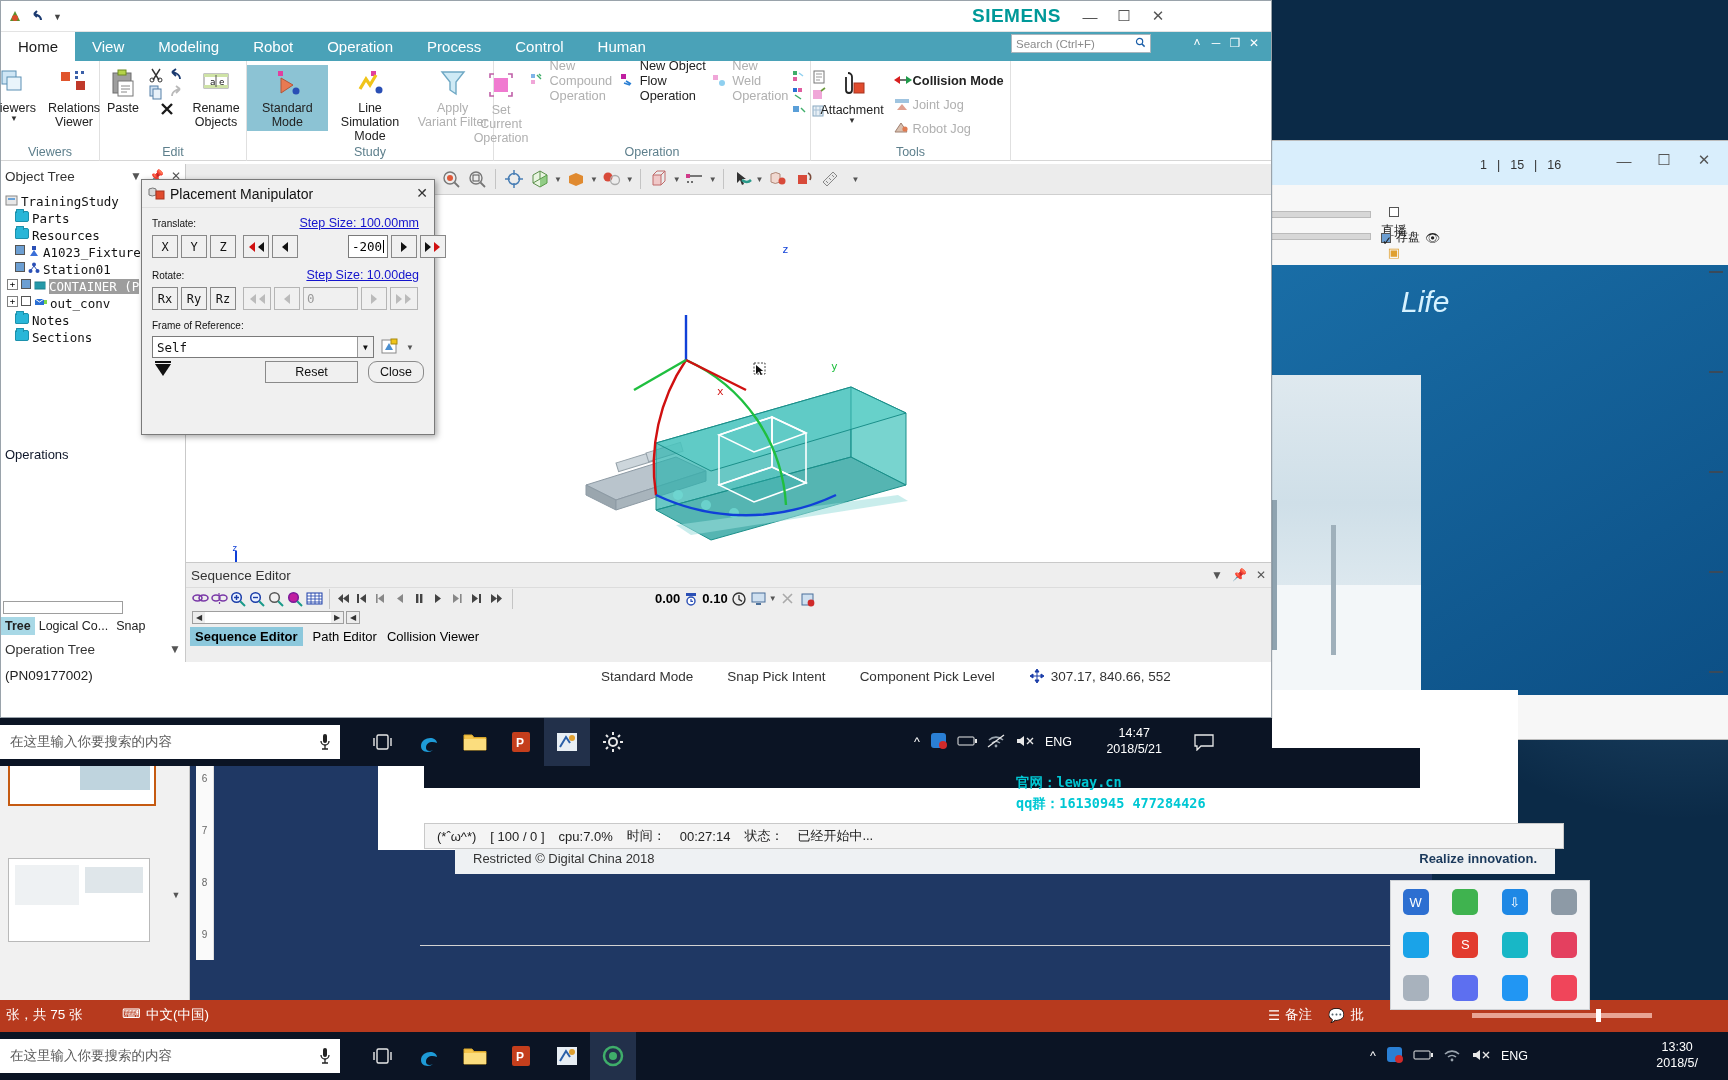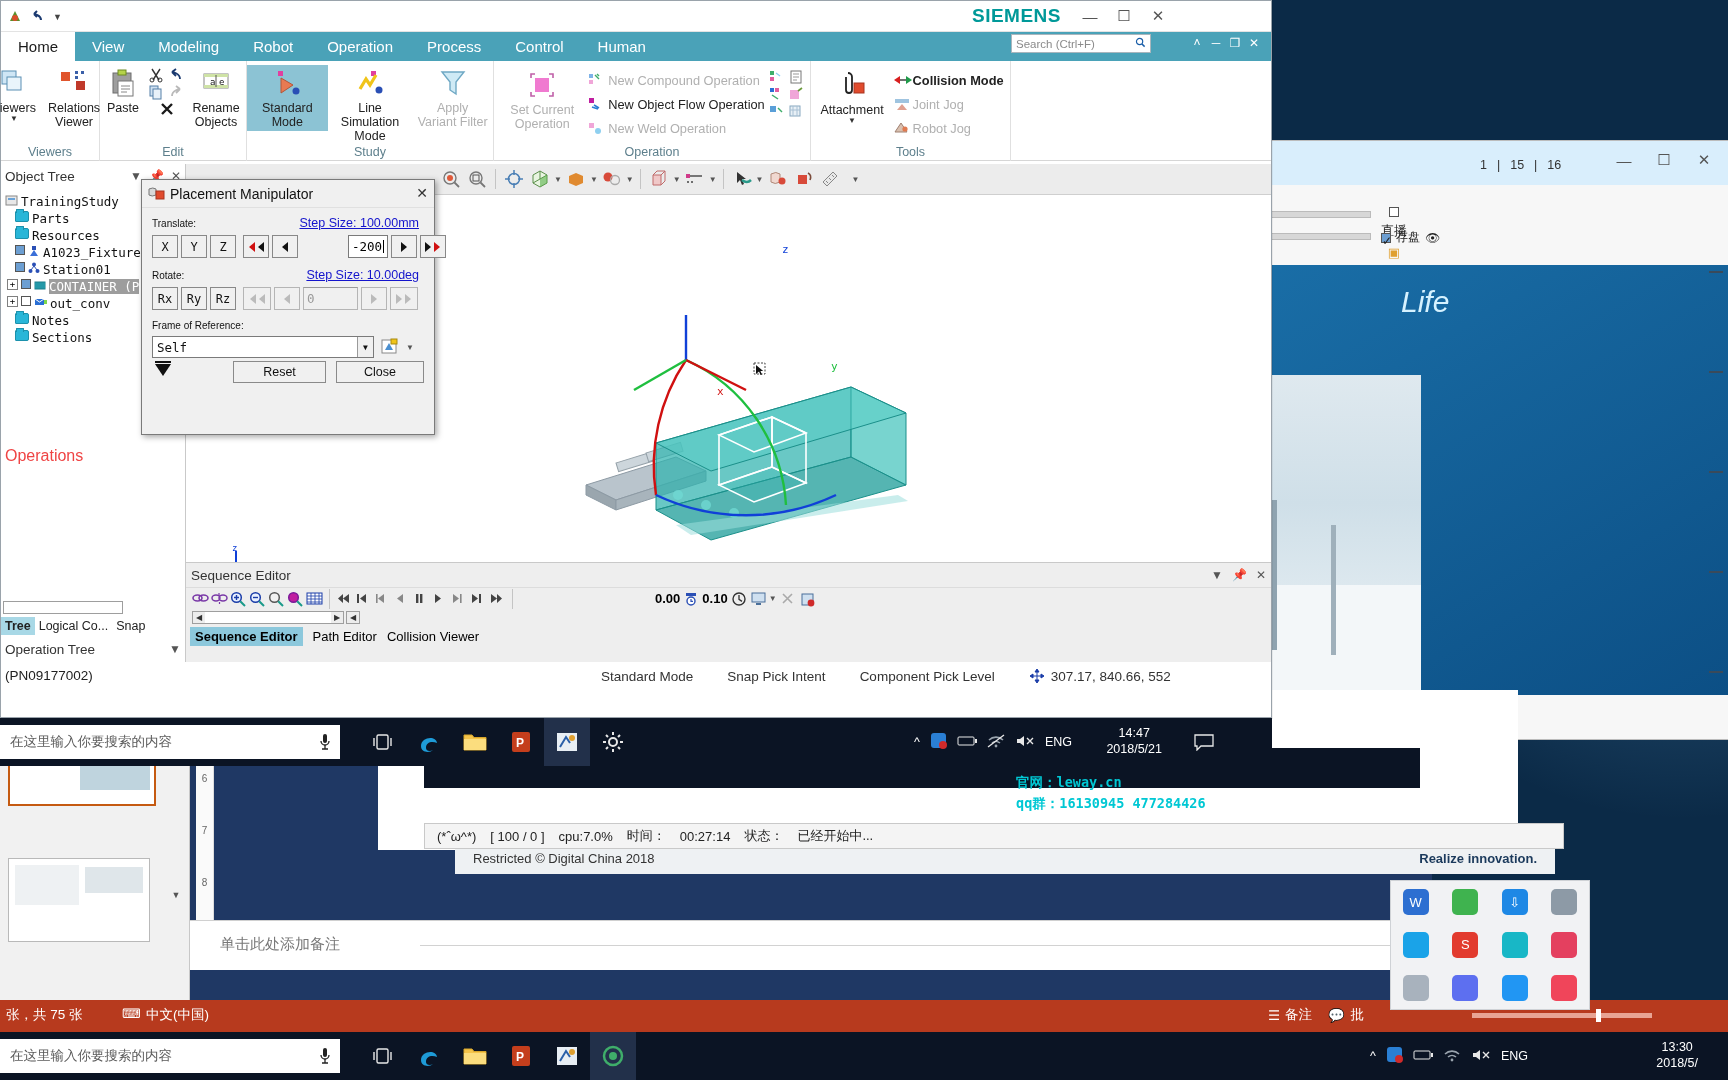--- a/index.html
+++ b/index.html
@@ -278,23 +278,20 @@
      display:flex;align-items:center;gap:14px;padding:0 12px;font-size:13px;color:#222;">
   <span>(*ˆω^*)</span>
   <span>[ 100 / 0 ]</span>
   <span>cpu:7.0%</span>
   <span>时间：</span>
   <span>00:27:14</span>
   <span>状态：</span>
   <span>已经开始中...</span>
 </div>
 
-<div class="abs" id="ppt-notes">
-  <div class="abs" style="left:30px;top:14px;font-size:15px;color:#777;">单击此处添加备注</div>
-</div>
 <div class="abs" style="left:424px;top:940px;width:1140px;height:10px;"></div>
 <div class="abs" style="left:420px;top:945px;width:1150px;height:1px;background:#d2d2d2;"></div>
 
 <div class="abs" id="ppt-status">
   <div class="abs" style="left:6px;top:6px;font-size:13.5px;color:#fff;">张，共 75 张</div>
   <div class="abs" style="left:122px;top:6px;font-size:13px;color:#fff;">⌨</div>
   <div class="abs" style="left:146px;top:6px;font-size:13.5px;color:#fff;">中文(中国)</div>
   <div class="abs" style="right:120px;top:6px;font-size:13.5px;color:#fff;display:flex;gap:5px;align-items:center;">
     <span>☰</span>
     <span>备注</span>
@@ -515,21 +512,21 @@
       <div class="rrow" style="align-items:flex-start;">
         <div class="rbtn disabled" style="padding-top:4px;">
           <span class="ic ic-32">
             <svg width="32" height="32" viewBox="0 0 32 32">
               <rect x="9" y="9" width="14" height="14" fill="#f07ad0"></rect>
               <path d="M5 9 V5 H9 M23 5 H27 V9 M27 23 V27 H23 M9 27 H5 V23" stroke="#c060a8" stroke-width="1.6" fill="none"></path>
             </svg>
           </span>
           <span class="lbl">Set Current Operation</span>
         </div>
-        <div style="display:flex;flex-direction:column;gap:0;padding-top:3px;">
+        <div style="display:flex;flex-direction:row;gap:0;padding-top:3px;">
           <div class="rsmall disabled">
             <span class="ic ic-16">
               <svg width="16" height="16" viewBox="0 0 16 16">
                     <rect x="1" y="2" width="4" height="4" fill="#7fb3e8"></rect>
                     <rect x="1" y="8" width="4" height="4" fill="#f0a6d8"></rect>
                     <path d="M7 3 l4 4 M9 2 l2 2" stroke="#3fae6a" stroke-width="1.4"></path>
                   </svg>
             </span>
             <span>New Compound Operation</span>
           </div>
@@ -743,21 +740,21 @@
     </div>
 
     <div id="optree-head" class="dock-head">
       <span>Operation Tree</span>
       <span class="tools">
             <span>▼</span>
           </span>
     </div>
   </div>
 
-  <div class="abs" style="left:4px;top:446px;font-size:16px;color:#ef4444;">Operations</div>
+  <div class="abs" style="left:4px;top:446px;font-size:13px;color:#0f172a;">Operations</div>
 
   <div id="viewport">
     <div id="vp-toolbar">
       <div style="width:245px;"></div>
       <div class="vbtn">
         <svg width="20" height="20" viewBox="0 0 20 20">
               <circle cx="9" cy="9" r="6" stroke="#777" stroke-width="1.4" fill="none"></circle>
               <circle cx="9" cy="9" r="3" fill="#e05a3a"></circle>
               <path d="M13.5 13.5 L18 18" stroke="#777" stroke-width="1.8"></path>
             </svg>
@@ -1191,21 +1188,21 @@
 
     <div style="display:flex;align-items:flex-start;margin-top:3px;">
       <span class="ic" style="width:22px;height:18px;">
         <svg width="22" height="18" viewBox="0 0 22 18">
               <path d="M3 3 H19 L11 15 Z" fill="#111"></path>
               <path d="M3 1 H19" stroke="#111" stroke-width="2"></path>
             </svg>
       </span>
       <div style="flex:1;"></div>
       <div class="pm-push" style="width:93px;margin-right:10px;">Reset</div>
-      <div class="pm-push" style="width:88px;">Close</div>
+      <div class="pm-push" style="width:56px;border-radius:9px;">Close</div>
     </div>
   </div>
 </div>
 
 <div id="taskbar1">
   <div class="abs tb-search" style="left:0;top:7px;width:340px;">
     <span>在这里输入你要搜索的内容</span>
   </div>
   <div class="abs" style="left:318px;top:14px;">
     <svg width="14" height="20" viewBox="0 0 14 20">

